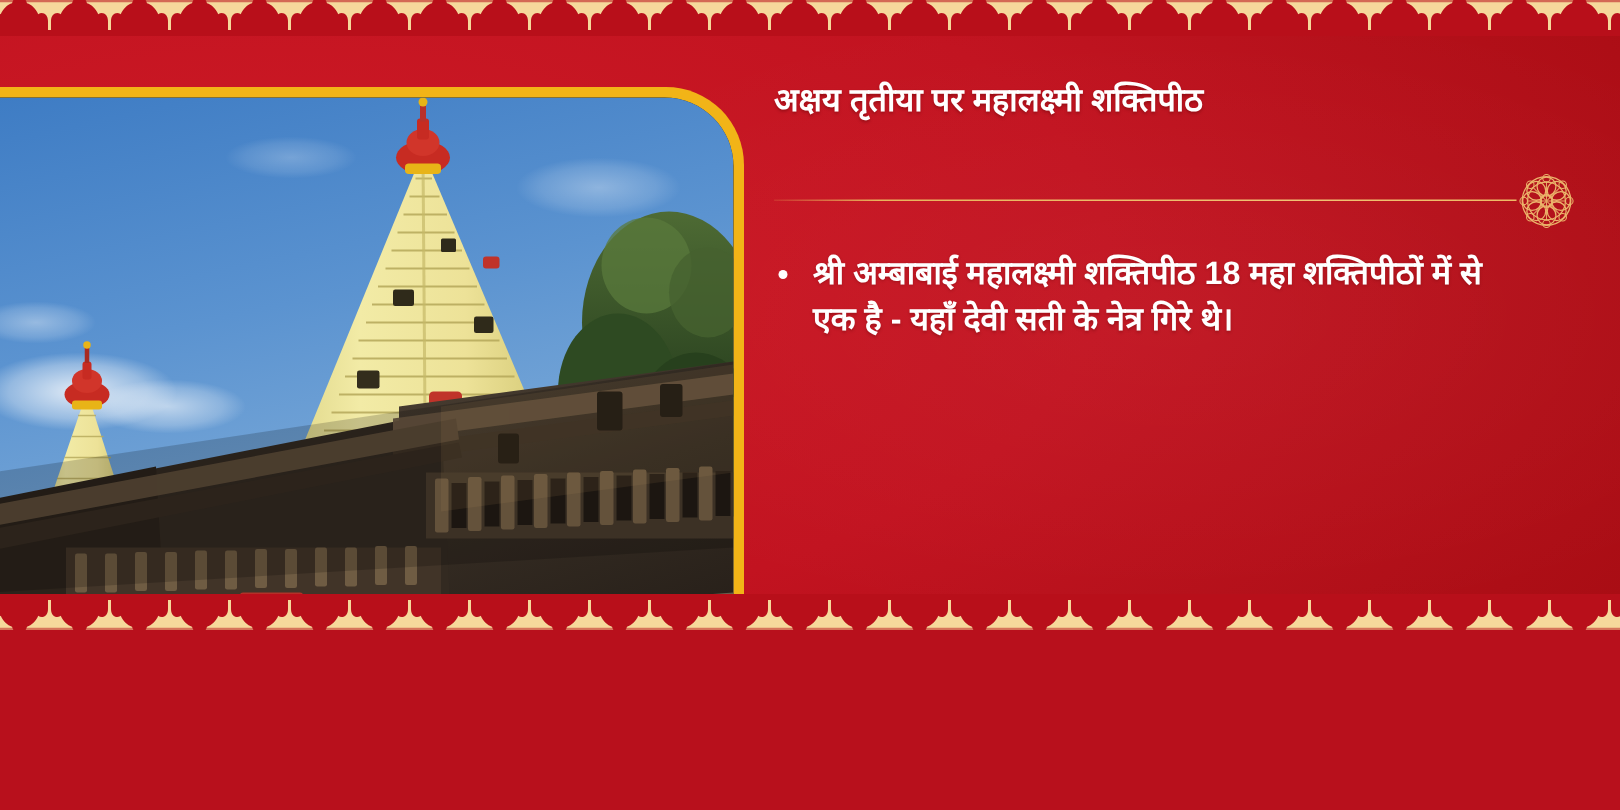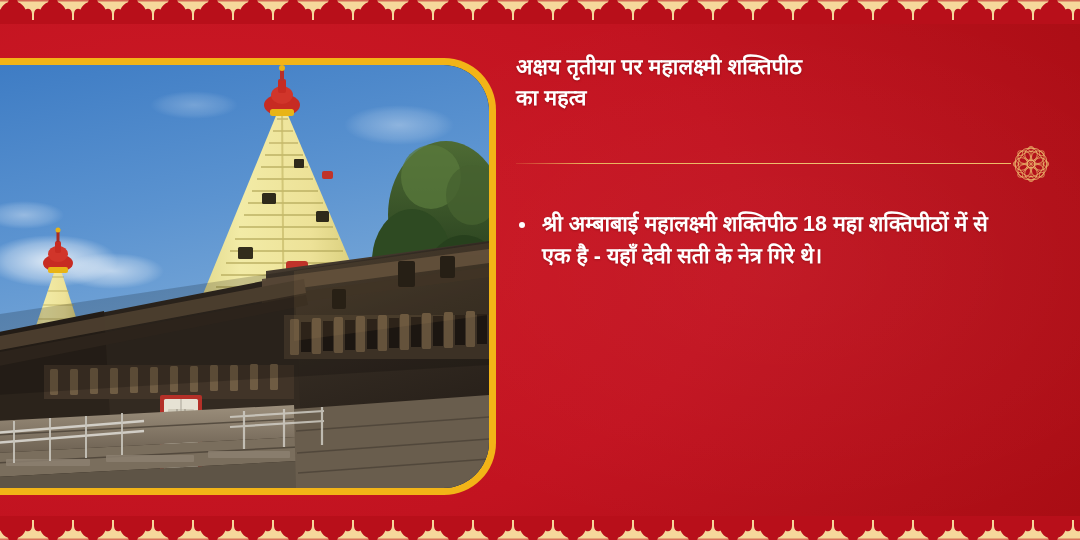--- a/index.html
+++ b/index.html
@@ -6,21 +6,21 @@
   html,body { width:1080px; height:540px; overflow:hidden; }
   body {
     font-family:"Liberation Sans", sans-serif;
     background:#B8101C;
     position:relative;
   }
 
   
   #poster {
     position:relative;
-    width:1080px; height:540px;
+    width:1080px; height:420px;
     overflow:hidden;
     background:
       radial-gradient(ellipse 120% 140% at 18% 42%, #CE1A26 0%, #C21320 42%, #A90D14 78%, #97090F 100%);
   }
 
   
   .scallop {
     position:absolute; left:0; width:1080px; height:24px; z-index:6;
   }
   .scallop svg { display:block; width:1080px; height:24px; }
@@ -79,21 +79,21 @@
   }
   .medallion {
     position:absolute;
     right:6px; top:0;
     width:50px; height:50px;
   }
   .medallion svg { display:block; width:50px; height:50px; }
 
   
   .bullets {
-    margin-top:20px;
+    margin-top:8px;
     list-style:none;
   }
   .bullet {
     position:relative;
     padding-left:26px;
     color:#FFFFFF;
     font-weight:bold;
     font-size:21.5px;
     line-height:1.48;
     margin-bottom:8px;
@@ -385,21 +385,20 @@
 
         <path d="M 300 206 L 495 178 L 495 250 L 300 276 Z" fill="#C99A5E" opacity="0.10"></path>
       </svg>
     </div>
   </div>
 
   <div class="content">
 
     <div class="title">
       <div>अक्षय तृतीया पर महालक्ष्मी शक्तिपीठ</div>
-      <div>का महत्व</div>
     </div>
 
     <div class="divider-row">
       <div class="divider-line"></div>
       <div class="medallion">
         <svg viewBox="0 0 50 50" xmlns="http://www.w3.org/2000/svg">
           <g fill="none" stroke="#EFBE70" stroke-width="0.85" opacity="0.95">
             <circle cx="25" cy="25" r="16.2"></circle>
             <circle cx="25" cy="25" r="12.6"></circle>
             <circle cx="25" cy="25" r="4.2"></circle>

